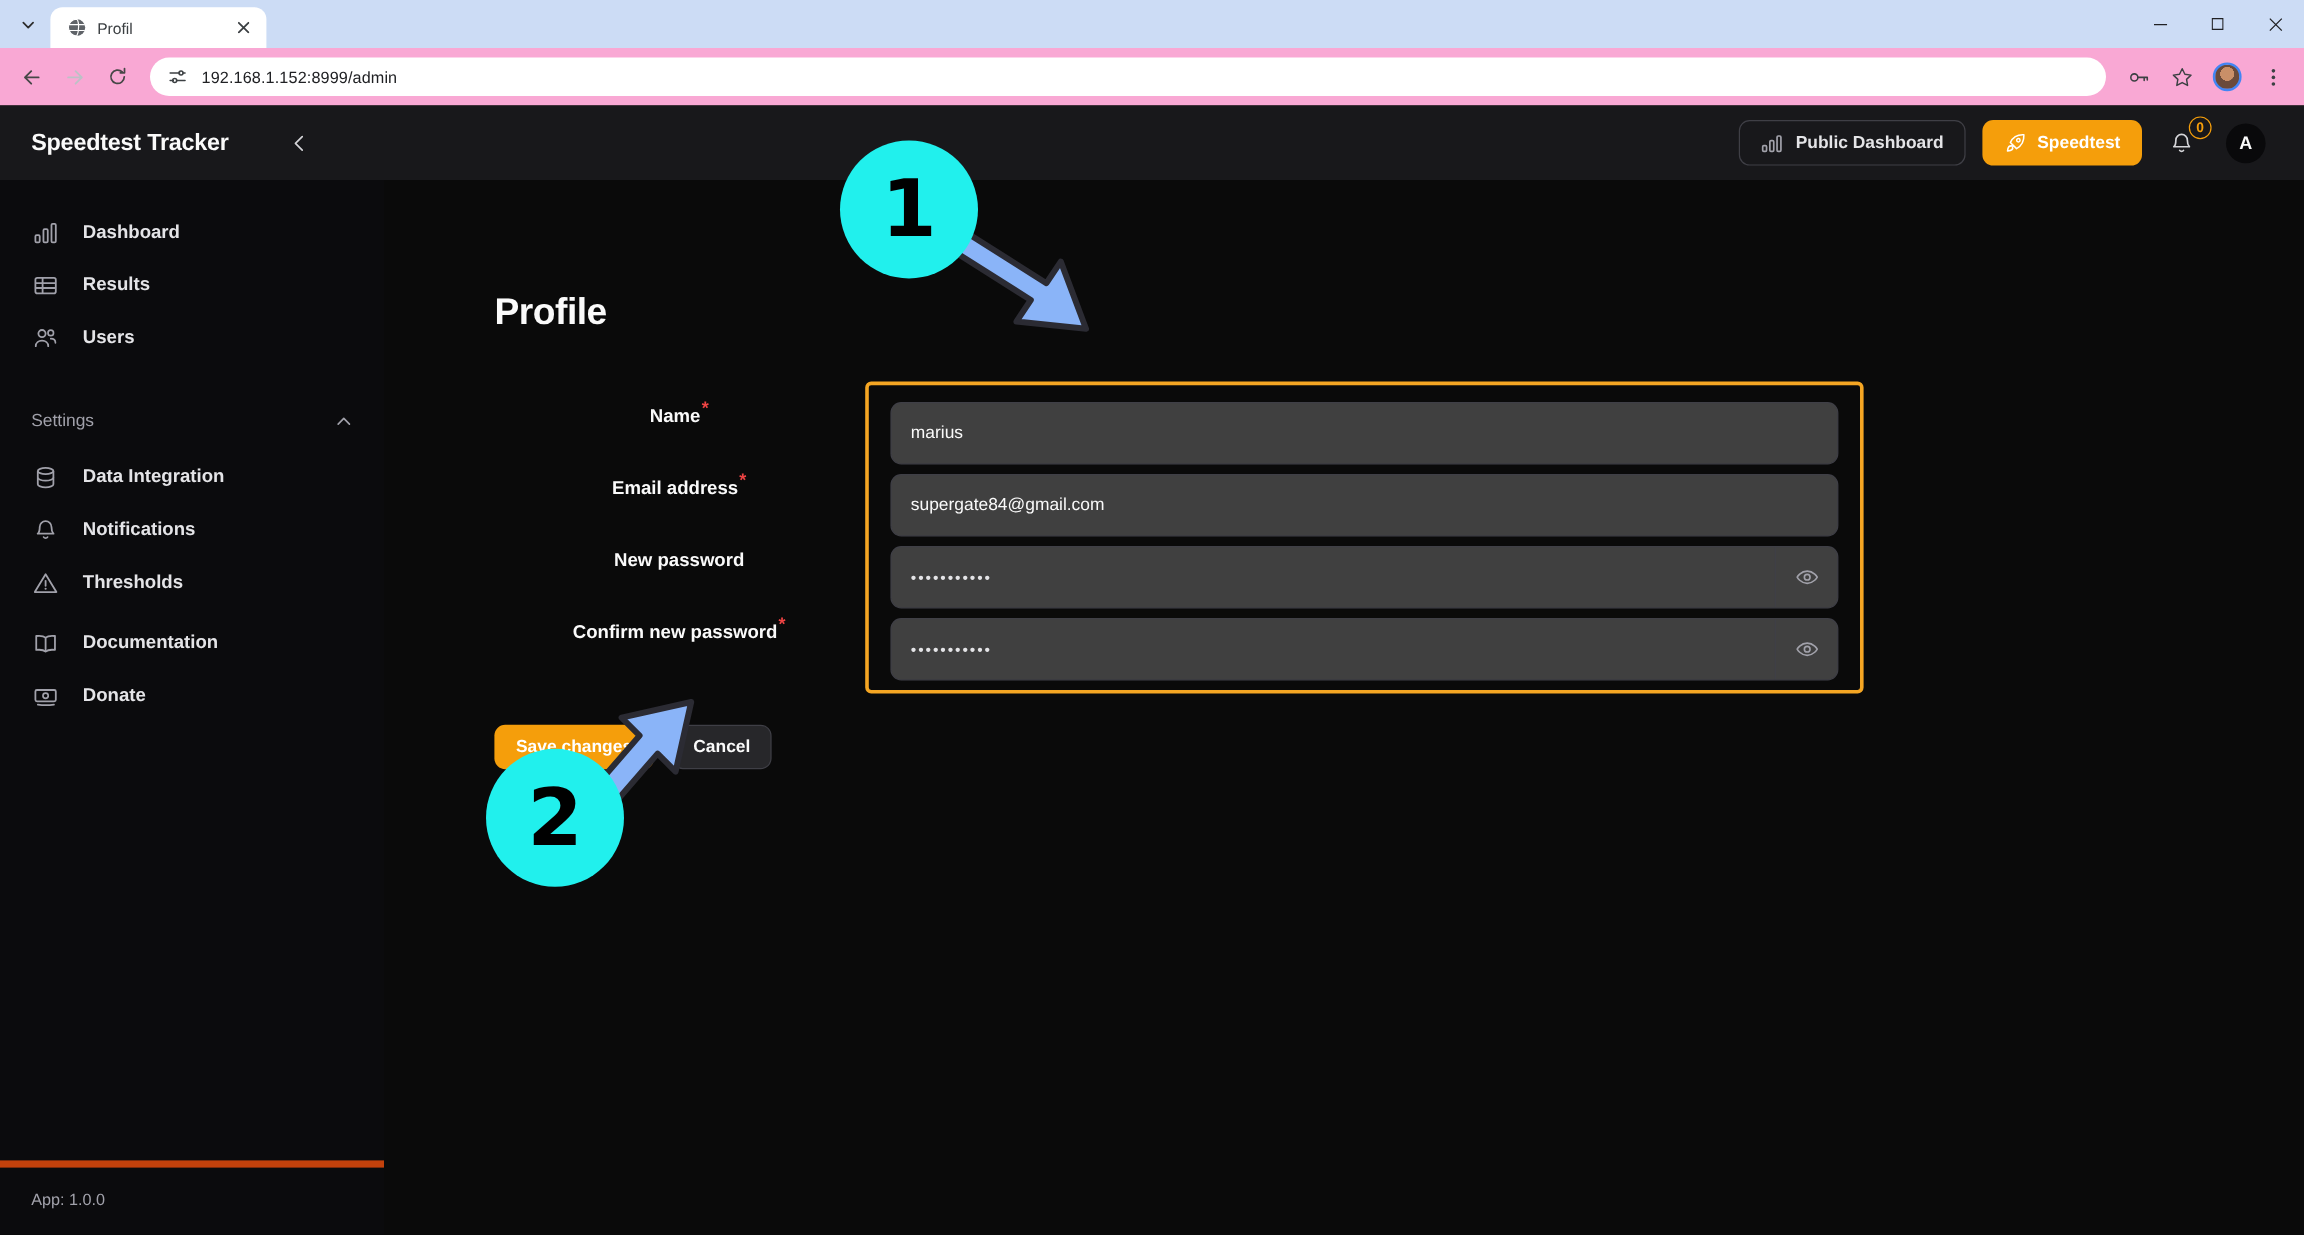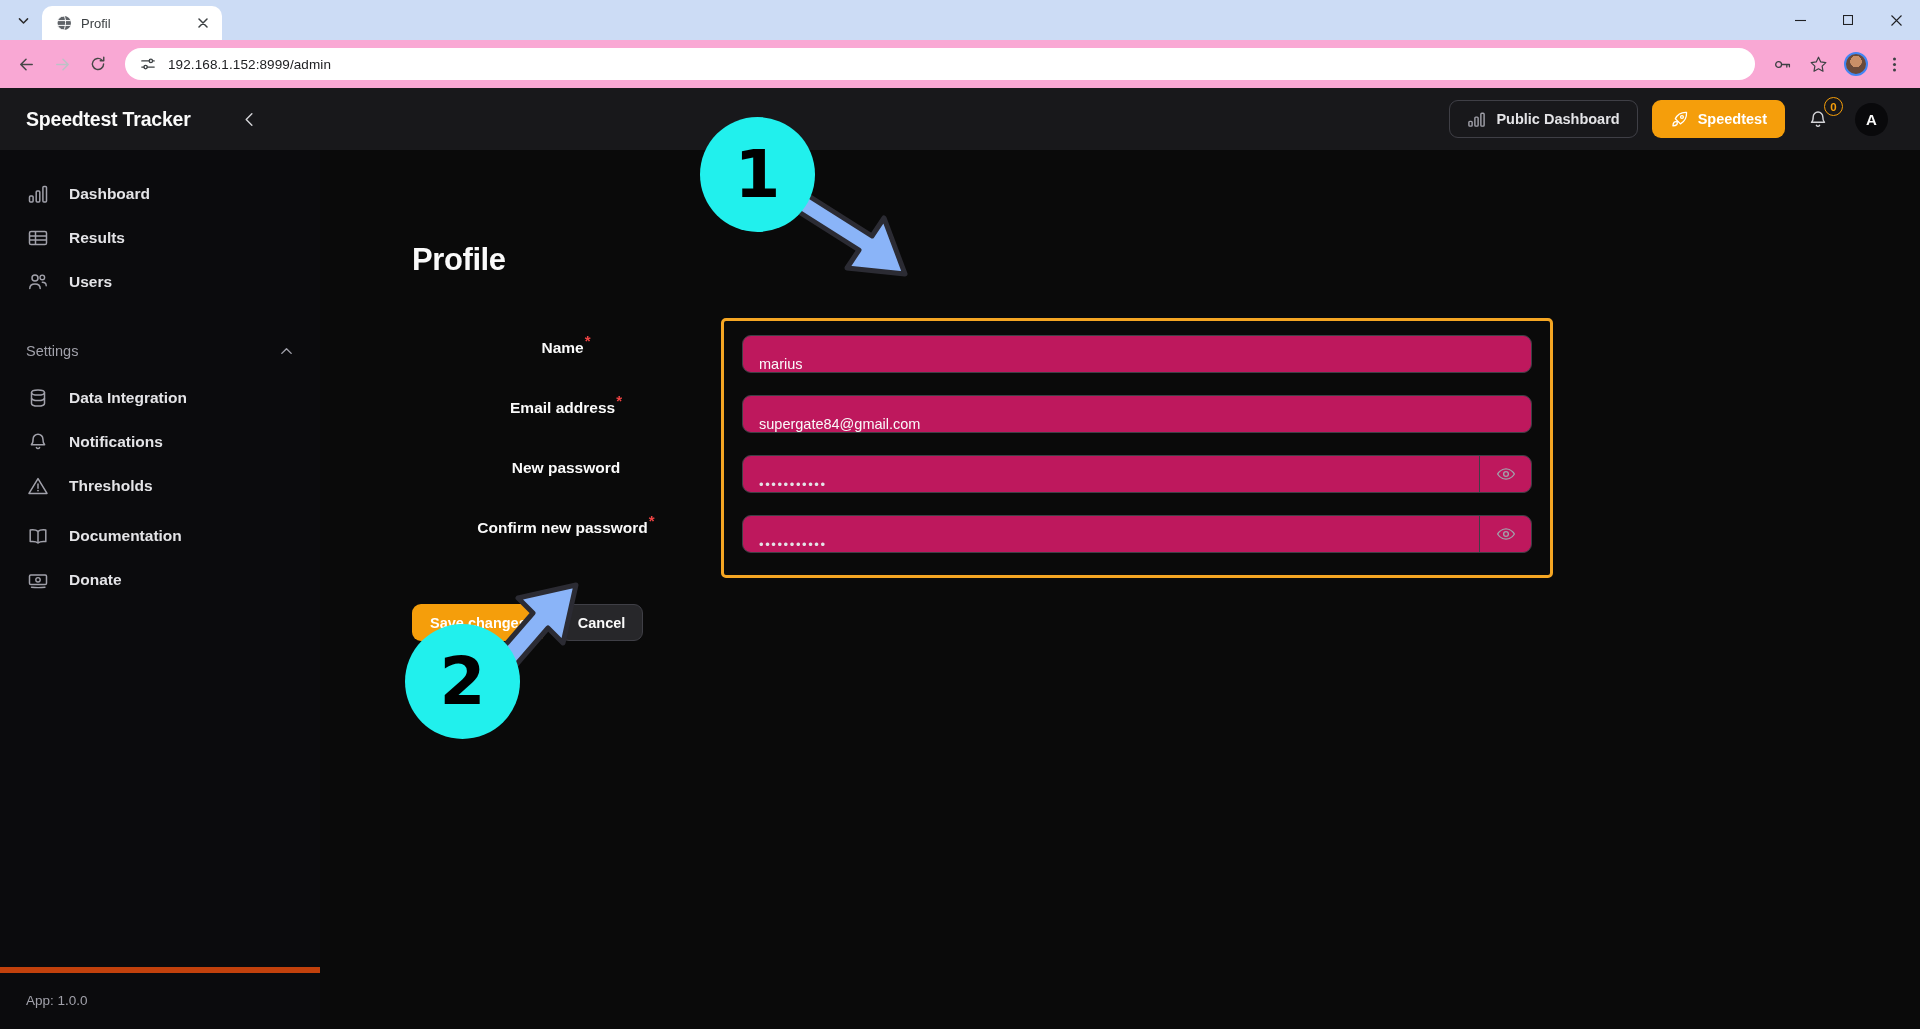--- a/index.html
+++ b/index.html
@@ -156,23 +156,23 @@
   .req { color: #ef4444; font-size: 15px; margin-left: 1px; align-self: flex-start;
     margin-top: 14px; }
   .form-fields {
     position: relative; width: 832px; flex: 0 0 832px;
     margin-left: 1px; padding: 14px 18px;
     border: 3px solid #f5a623; border-radius: 5px;
   }
   .field-row { height: 46px; margin-bottom: 14px; }
   .field-row:last-child { margin-bottom: 0; }
   .input {
-    width: 100%; height: 38px; background: #be185d;
+    width: 100%; height: 52px; background: #404040;
     border: 1px solid #3f3f46; border-radius: 9px;
-    display: flex; align-items: flex-end; overflow: hidden;
+    display: flex; align-items: center; overflow: hidden;
   }
   .input-text {
     flex: 1; padding: 0 16px; font-size: 14.5px; color: #fafafa;
     white-space: nowrap; overflow: hidden;
   }
   .input-dots {
     flex: 1; padding: 0 16px; font-size: 13px; color: #e4e4e7;
     letter-spacing: 1.6px; white-space: nowrap; overflow: hidden;
   }
   .eye-btn {

